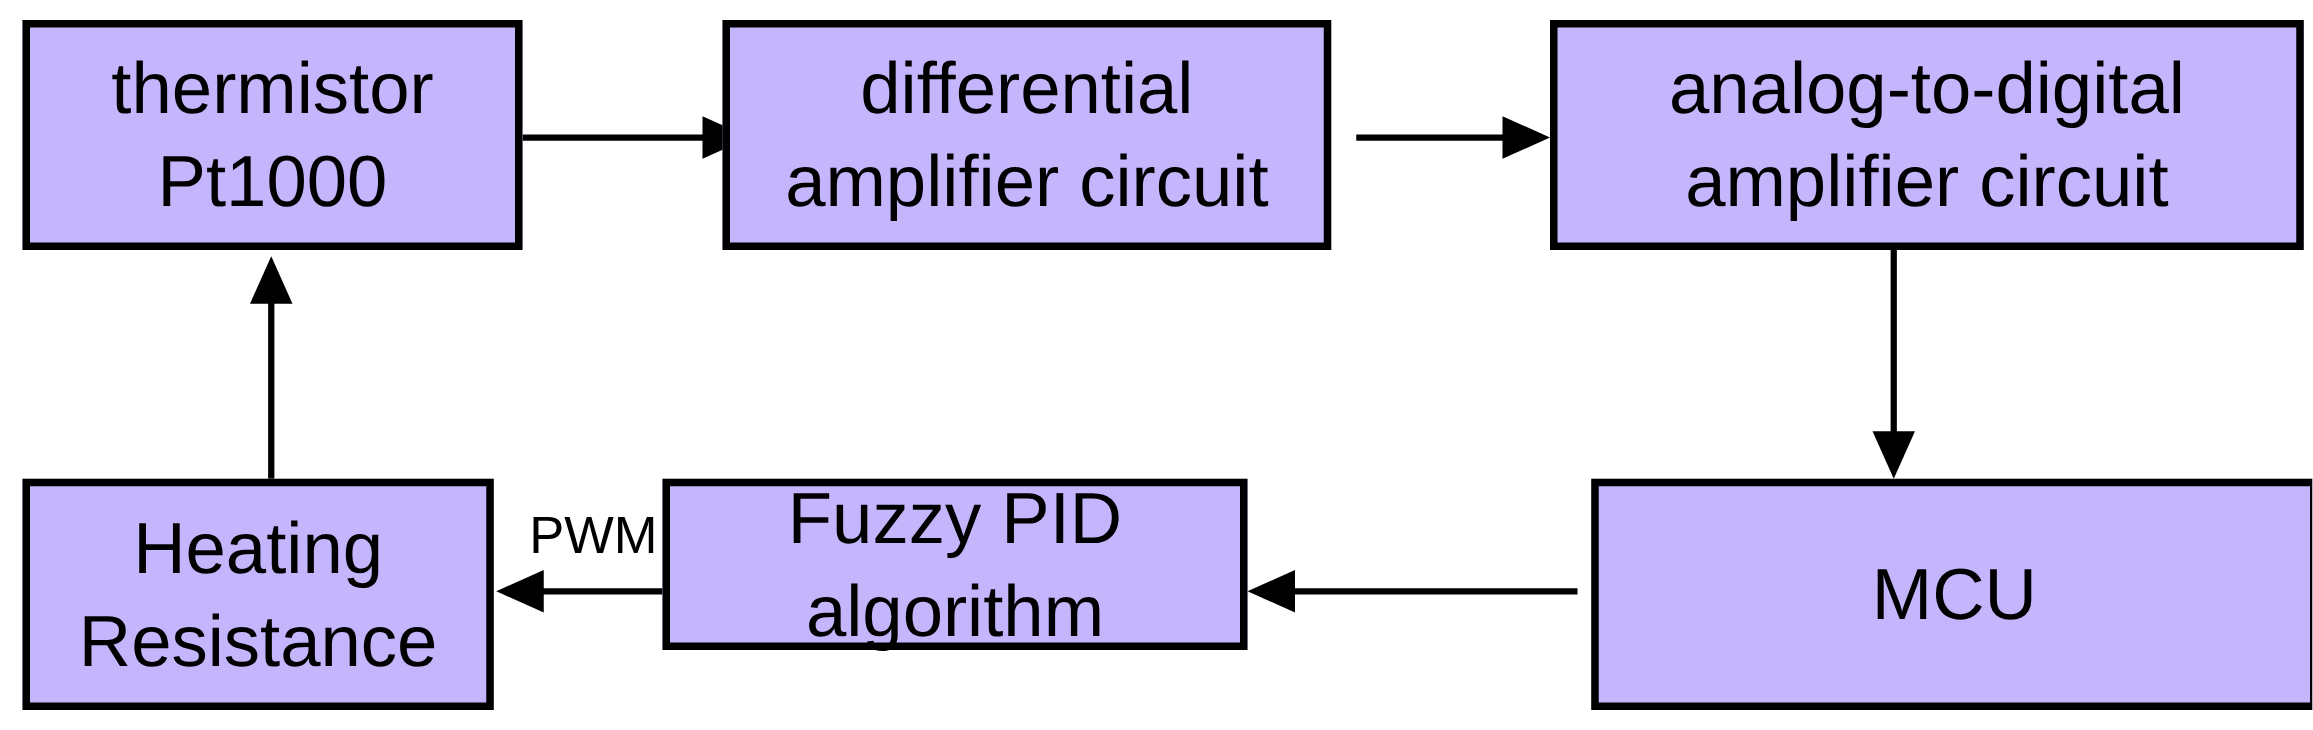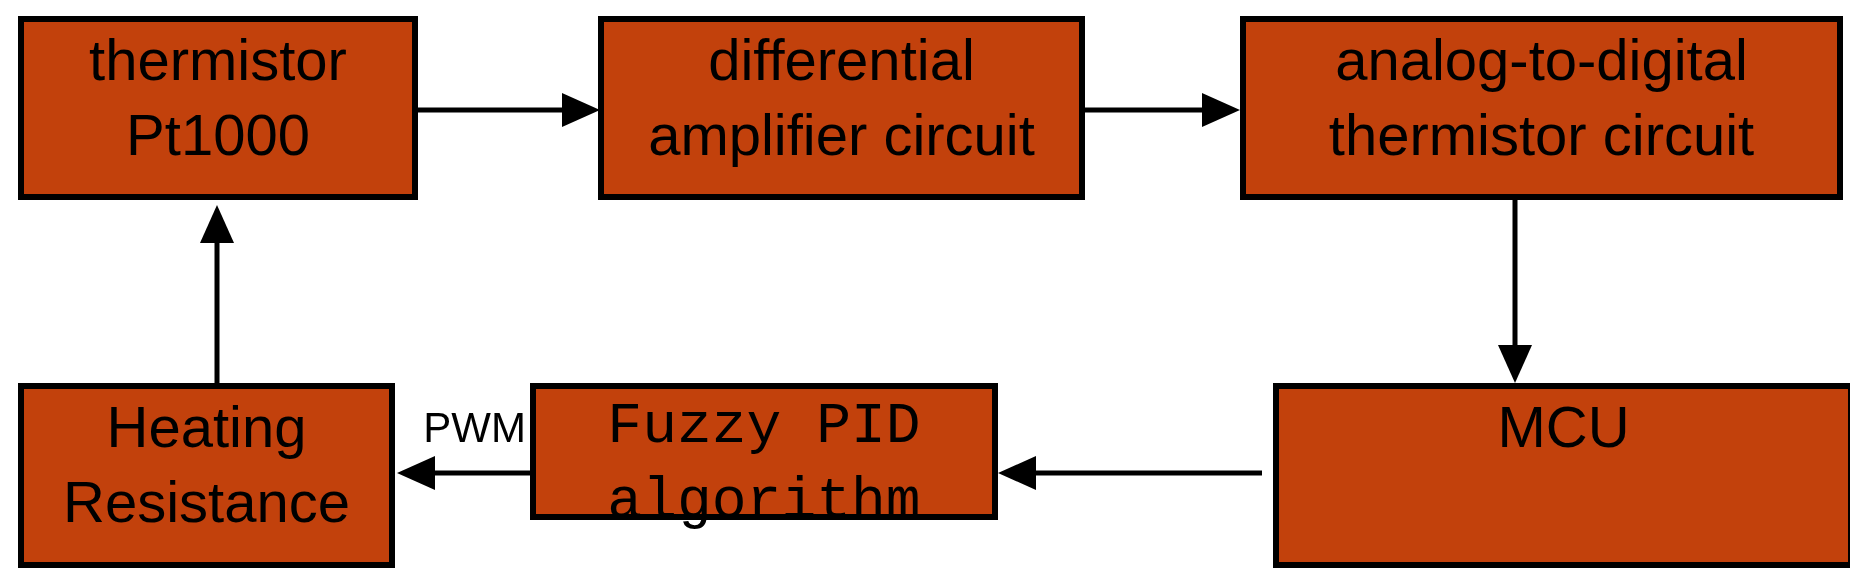--- a/index.html
+++ b/index.html
@@ -27,22 +27,23 @@
     stroke-width: 5;
   }
   .arrow-layer polygon {
     fill: var(--line, #000000);
     stroke: none;
   }
   .node {
     position: absolute;
     box-sizing: border-box;
     border: 6px solid var(--line, #000000);
-    background: #c2410c;
+    background: #c4b5fd;
     display: flex;
+    align-items: center;
     justify-content: center;
     text-align: center;
   }
   .node-label {
     white-space: pre-line;
     font-size: 58px;
     line-height: 75px;
     color: var(--text, #000000);
     letter-spacing: 0px;
   }
@@ -90,35 +91,35 @@
       <line x1="217" y1="383" x2="217" y2="241"></line>
       <polygon points="200,243 234,243 217,205"></polygon>
     </g>
   </svg>
 
   <div class="node" style="left:18px; top:16px; width:400px; height:184px;">
     <span class="node-label">thermistor
 Pt1000</span>
   </div>
 
-  <div class="node" style="left:598px; top:16px; width:487px; height:184px;">
+  <div class="node" style="left:578px; top:16px; width:487px; height:184px;">
     <span class="node-label">differential
 amplifier circuit</span>
   </div>
 
   <div class="node" style="left:1240px; top:16px; width:603px; height:184px;">
     <span class="node-label">analog-to-digital
-thermistor circuit</span>
+amplifier circuit</span>
   </div>
 
   <div class="node" style="left:1262px; top:383px; width:581px; height:185px;margin-left:11px;">
     <span class="node-label">MCU</span>
   </div>
 
-  <div class="node" style="left:530px; top:383px; width:468px; height:137px;font-family:Liberation Mono, monospace;">
+  <div class="node" style="left:530px; top:383px; width:468px; height:137px;">
     <span class="node-label">Fuzzy PID
 algorithm</span>
   </div>
 
   <div class="node" style="left:18px; top:383px; width:377px; height:185px;">
     <span class="node-label">Heating
 Resistance</span>
   </div>
 
   <div class="edge-label" style="left:406px; top:406px; width:120px;">PWM</div>

